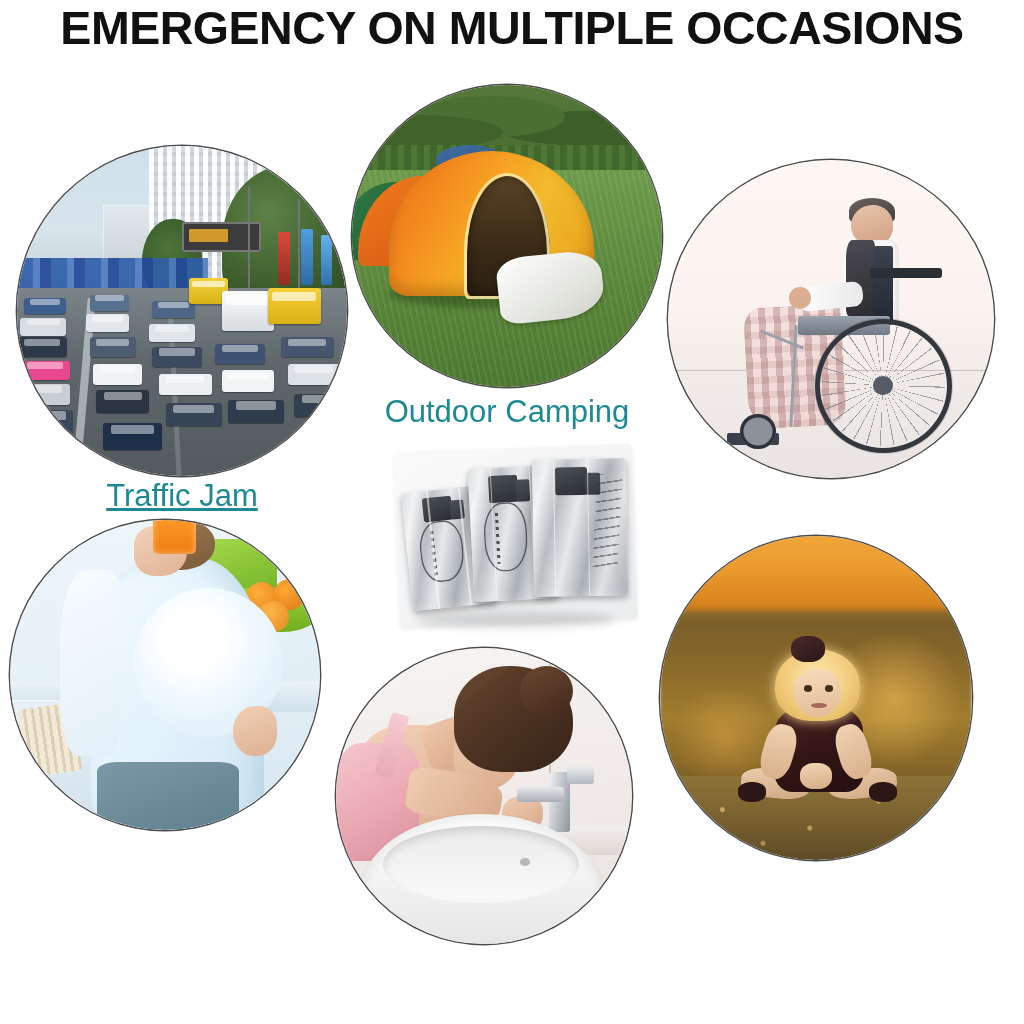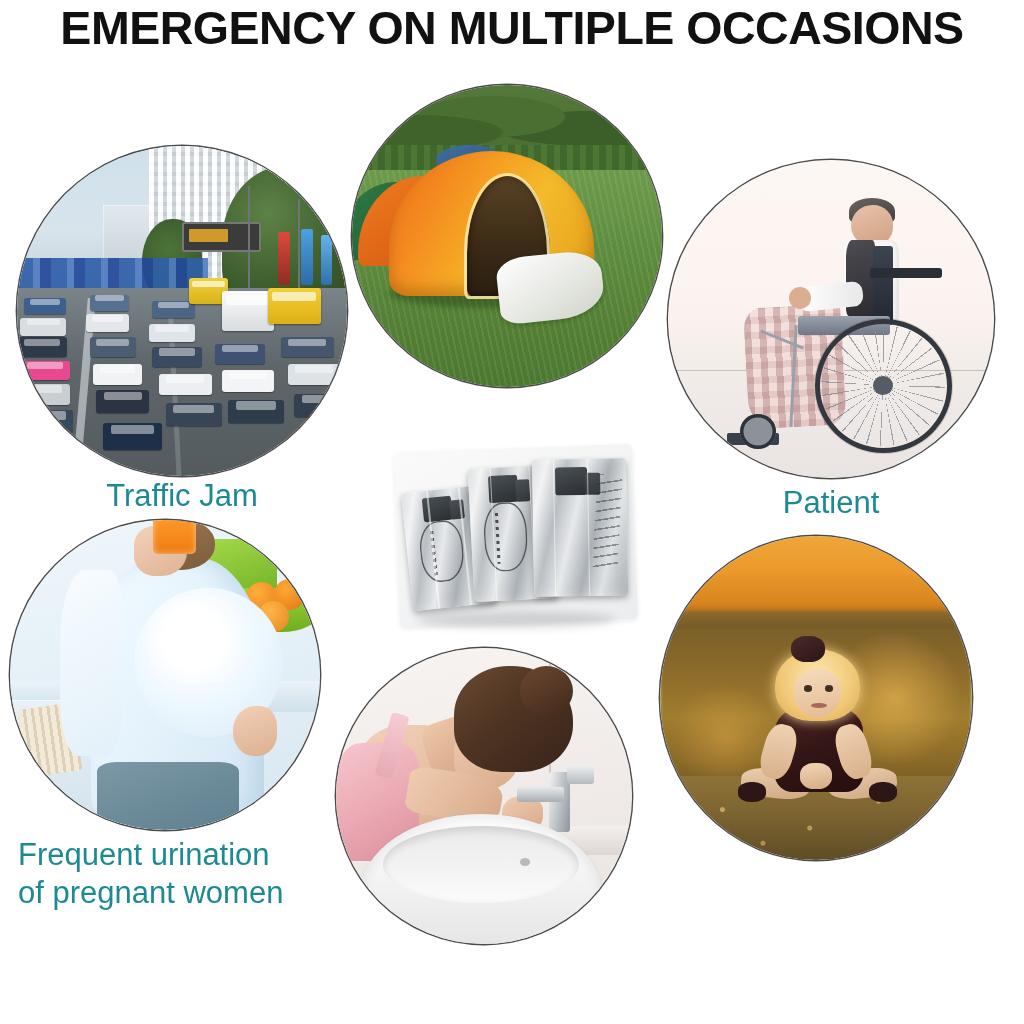--- a/index.html
+++ b/index.html
@@ -353,38 +353,39 @@
       <div class="bus" style="left:62%;top:44%;width:16%;height:12%;background:linear-gradient(180deg,#fbfbfb,#d8dcdf);"></div>
       <div class="bus" style="left:76%;top:43%;width:16%;height:11%;background:linear-gradient(180deg,#f4cf33,#dcb017);"></div>
       <div class="car" style="left:60%;top:60%;width:15%;height:6%;background:#3f5272;"></div>
       <div class="car" style="left:62%;top:68%;width:16%;height:6.5%;background:#f2f4f5;"></div>
       <div class="car" style="left:64%;top:77%;width:17%;height:7%;background:#2f3c4c;"></div>
       <div class="car" style="left:80%;top:58%;width:16%;height:6%;background:#46566e;"></div>
       <div class="car" style="left:82%;top:66%;width:16%;height:6.5%;background:#dde2e6;"></div>
       <div class="car" style="left:84%;top:75%;width:16%;height:7%;background:#33404f;"></div>
     </div>
   </div>
-  <div class="caption center" style="left:17px;top:477px;width:330px;">Traffic Jam</div>
+  <div class="caption center" style="left:17px;top:477px;width:330px;text-decoration:underline;">Traffic Jam</div>
 
   <div class="circle" style="left:352px;top:85px;width:310px;height:302px;">
     <div class="photo">
       <div class="lay camp-sky"></div>
       <div class="lay camp-treeline"></div>
       <div class="lay camp-hedge"></div>
       <div class="lay camp-grass"></div>
       <div class="lay tent-green"></div>
       <div class="lay tent-orange-l"></div>
       <div class="lay tent-shadow"></div>
       <div class="lay tent-top"></div>
       <div class="lay tent-body"></div>
       <div class="lay tent-door"></div>
       <div class="lay tent-zip"></div>
       <div class="lay tent-tarp"></div>
     </div>
   </div>
+  <div class="caption center" style="left:352px;top:393px;width:310px;">Outdoor Camping</div>
 
   <div class="circle" style="left:668px;top:160px;width:326px;height:318px;">
     <div class="photo">
       <div class="lay pat-bg"></div>
       <div class="lay pat-floorline"></div>
       <div class="lay pat-blanket"></div>
       <div class="lay pat-hair"></div>
       <div class="lay pat-head"></div>
       <div class="lay pat-torso"></div>
       <div class="lay pat-vest"></div>
@@ -395,21 +396,20 @@
       <div class="lay pat-seat"></div>
       <div class="lay pat-frame2"></div>
       <div class="lay pat-frame1"></div>
       <div class="lay pat-spokes"></div>
       <div class="lay pat-wheel-big"></div>
       <div class="lay pat-hub"></div>
       <div class="lay pat-footplate"></div>
       <div class="lay pat-wheel-small"></div>
     </div>
   </div>
-  <div class="caption center" style="left:668px;top:484px;width:326px;">Patient</div>
 
   <div class="circle" style="left:10px;top:520px;width:310px;height:310px;">
     <div class="photo">
       <div class="lay preg-bg"></div>
       <div class="lay preg-greenbox"></div>
       <div class="lay preg-counter"></div>
       <div class="lay preg-cabinet"></div>
       <div class="lay preg-bowl"></div>
       <div class="lay preg-orange1"></div>
       <div class="lay preg-orange2"></div>
@@ -418,21 +418,20 @@
       <div class="lay preg-body"></div>
       <div class="lay preg-belly"></div>
       <div class="lay preg-arm"></div>
       <div class="lay preg-hair"></div>
       <div class="lay preg-hand-top"></div>
       <div class="lay preg-glass"></div>
       <div class="lay preg-hand-low"></div>
       <div class="lay preg-pants"></div>
     </div>
   </div>
-  <div class="caption left" style="left:18px;top:836px;width:340px;"><span>Frequent urination</span><br><span>of pregnant women</span></div>
 
   <div class="circle" style="left:336px;top:648px;width:296px;height:296px;">
     <div class="photo">
       <div class="lay vom-bg"></div>
       <div class="lay vom-wallline"></div>
       <div class="lay vom-counter"></div>
       <div class="lay vom-shoulder"></div>
       <div class="lay vom-top"></div>
       <div class="lay vom-strap"></div>
       <div class="lay vom-neck"></div>

